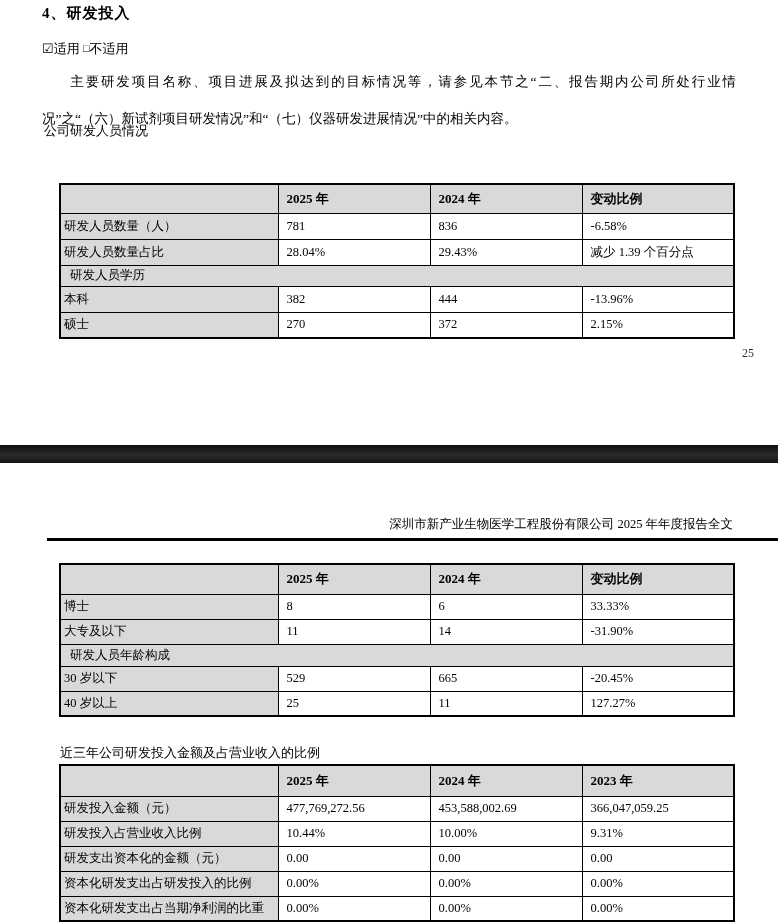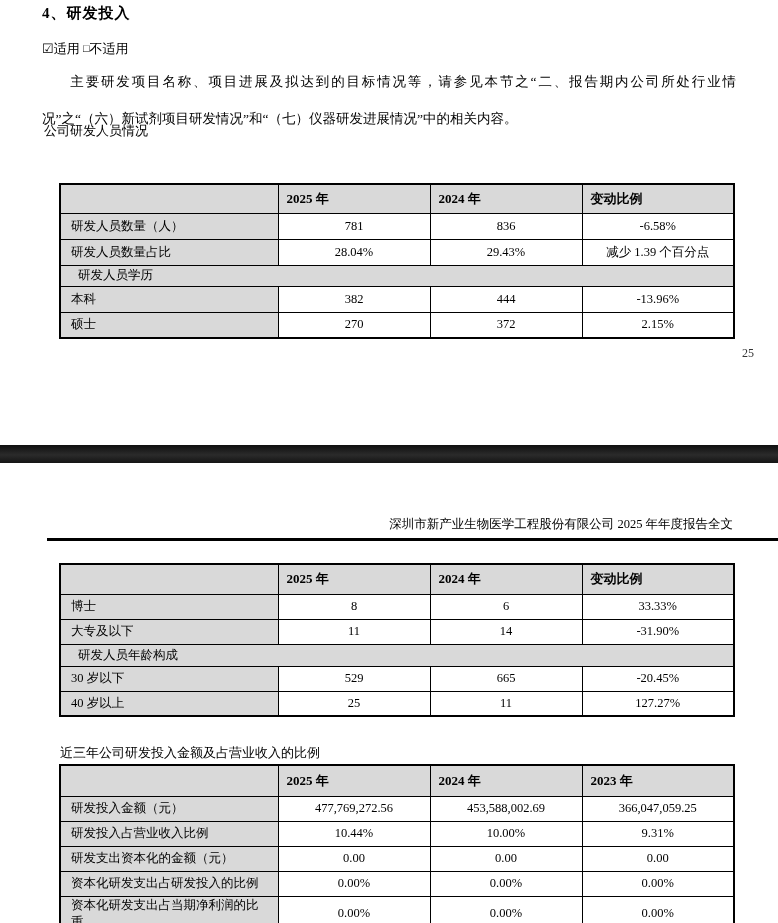--- a/index.html
+++ b/index.html
@@ -21,24 +21,24 @@
     background:linear-gradient(#0f0f0f,#2b2b2b 55%,#141414);}
   .running-header{position:absolute;right:45px;top:516px;font-size:12.5px;}
   .header-rule{position:absolute;left:47px;top:538px;width:731px;height:3px;background:#000;}
 
   table.doc-table{position:absolute;left:59px;width:674px;border-collapse:collapse;
     table-layout:fixed;border:2px solid #000;}
   table.t1{top:183px;}
   table.t2{top:563px;}
   table.t3{top:764px;}
   .doc-table td{border:1px solid #000;font-size:12.5px;padding:0 8px;vertical-align:middle;overflow:hidden;}
-  .doc-table td.label{background:#d9d9d9;text-align:left;padding-left:10px;}
-  .doc-table td.value{background:#ffffff;text-align:center;}
+  .doc-table td.label{background:#d9d9d9;text-align:left;padding-left:3px;}
+  .doc-table td.value{background:#ffffff;text-align:left;}
   .doc-table td.head{background:#d9d9d9;font-weight:bold;font-size:13px;}
-  .doc-table td.span{background:#d9d9d9;text-align:left;padding-left:17px;}
+  .doc-table td.span{background:#d9d9d9;text-align:left;padding-left:9px;}
   .t1 tr{height:26px;} .t1 tr.hrow{height:29px;} .t1 tr.srow{height:21px;}
   .t2 tr{height:25px;} .t2 tr.hrow{height:30px;} .t2 tr.srow{height:22px;margin-left:12px;}
   .t3 tr{height:25px;} .t3 tr.hrow{height:31px;}
 </style>
 </head>
 <body>
 
 <div class="canvas">
 
   <div class="section-heading">4、研发投入</div>

